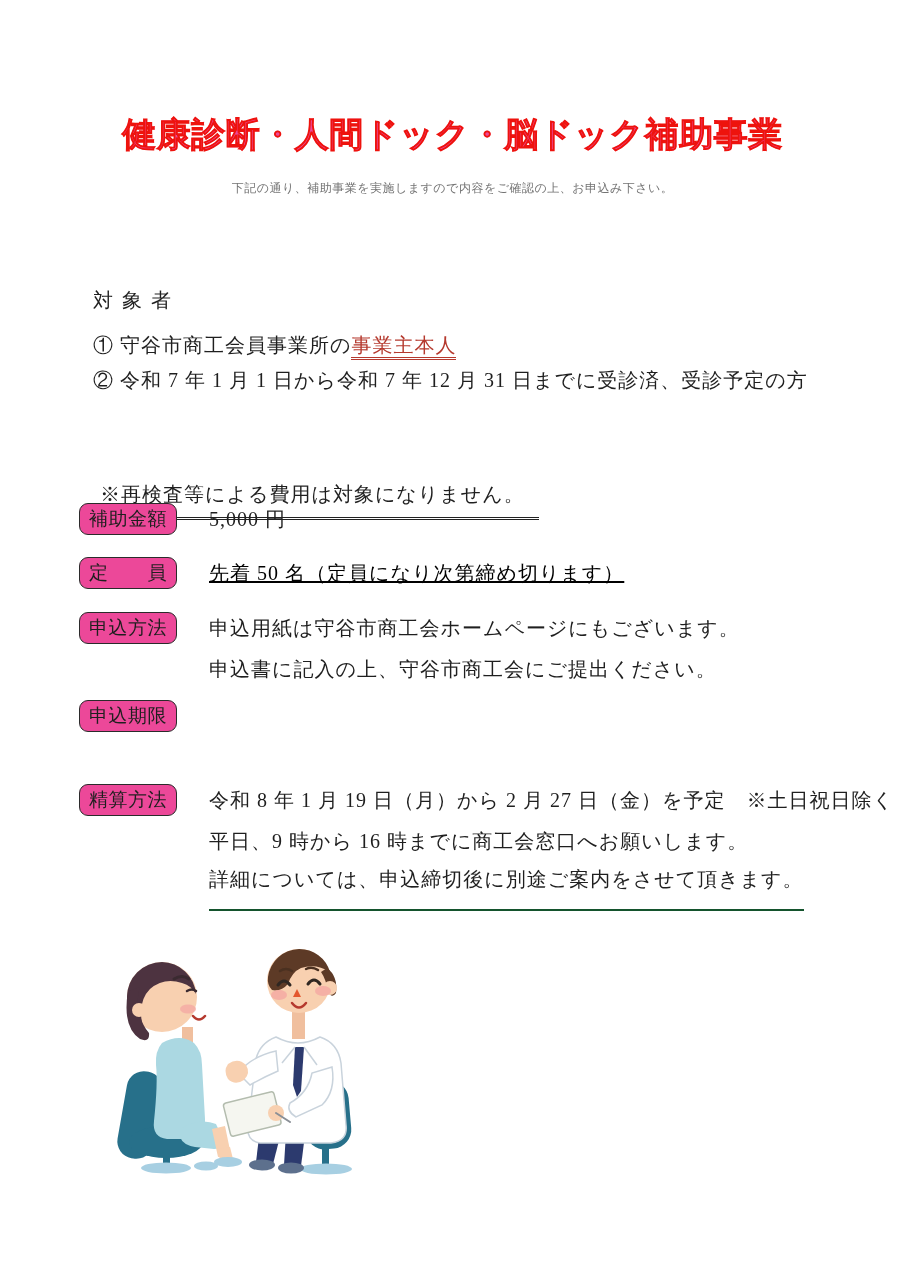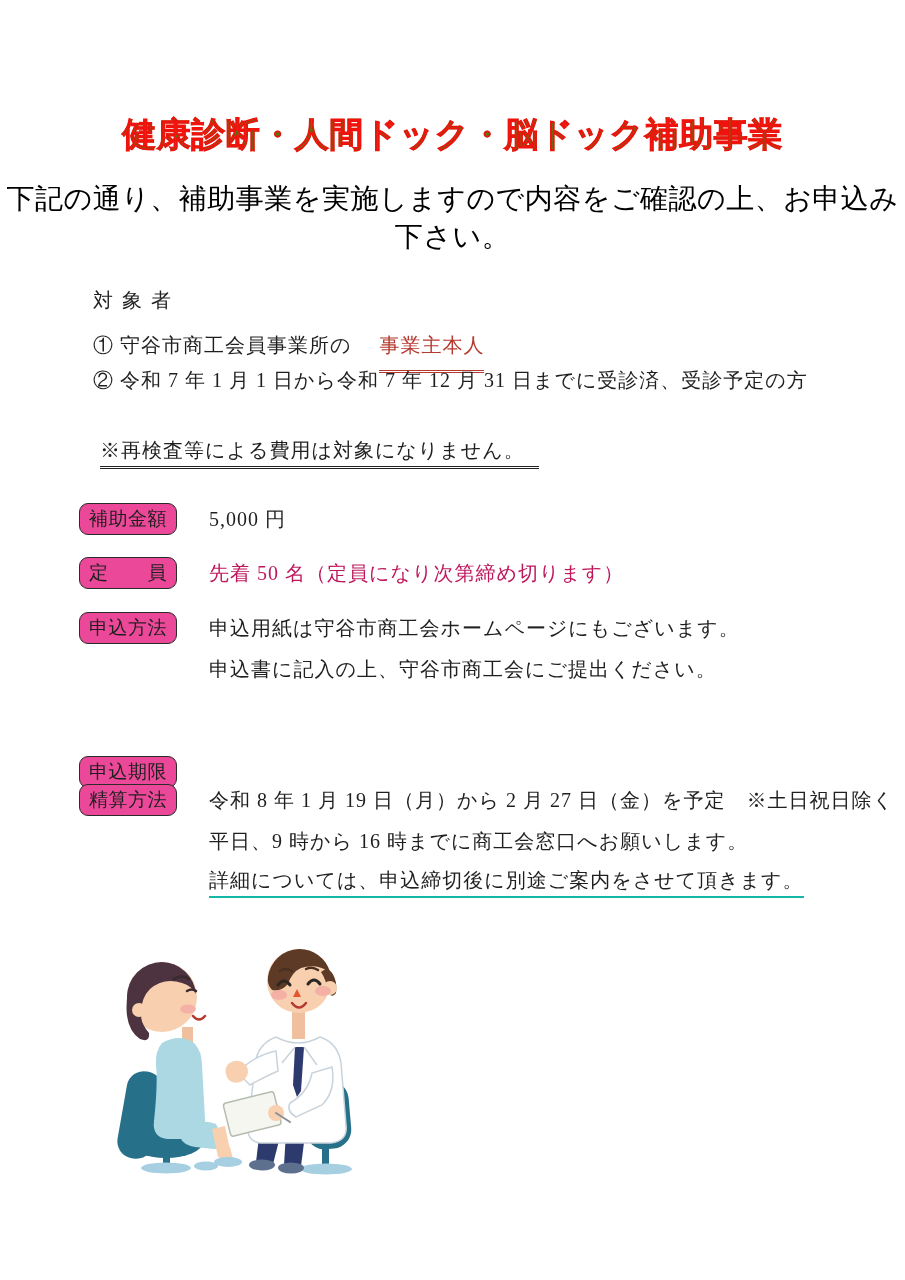--- a/index.html
+++ b/index.html
@@ -17,32 +17,32 @@
   .doc-title {
     position: absolute;
     top: 112px;
     left: 0;
     width: 100%;
     text-align: center;
     font-family: "Liberation Sans", "DejaVu Sans", sans-serif;
     font-weight: 900;
     font-size: 34px;
     letter-spacing: 0.5px;
-    color: #4d7c0f;
+    color: #ec4899;
     -webkit-text-stroke: 0.8px #ee130d;
   }
   .doc-subtitle {
     position: absolute;
     top: 180px;
     left: 0;
     width: 100%;
     text-align: center;
-    font-size: 28px;
+    font-size: 12px;
     letter-spacing: 0.5px;
-    color: #000000;
+    color: #737373;
   }
 
   
   .elig-heading {
     position: absolute;
     top: 287px;
     left: 93px;
     font-size: 20px;
     letter-spacing: 2px;
   }
@@ -54,41 +54,41 @@
     position: absolute;
     top: 437px;
     left: 100px;
     font-size: 20px;
     letter-spacing: 1px;
     white-space: nowrap;
   }
   .highlight-red {
     color: #b5392e;
     border-bottom: 3px double #b5392e;
-    padding-bottom: 14px;
-    margin-left: 28px;
+    padding-bottom: 1px;
   }
   .dbl-underline-black {
     display: inline-block;
     border-bottom: 3px double #222222;
-    padding-bottom: 2px;
+    padding-bottom: 9px;
     padding-right: 14px;
+    margin-top: 44px;
   }
 
   
   .info-row {
     position: absolute;
     left: 79px;
     display: flex;
     align-items: flex-start;
   }
   .row-1 { top: 503px; }
   .row-2 { top: 557px; }
   .row-3 { top: 612px; }
-  .row-4 { top: 756px; }
+  .row-4 { top: 700px; }
   .row-5 { top: 784px; }
 
   .label-box {
     box-sizing: border-box;
     width: 98px;
     height: 32px;
     border: 1.6px solid #2b2b2b;
     border-radius: 9px;
     display: flex;
     align-items: center;
@@ -101,22 +101,22 @@
   .row-content { margin-left: 32px; }
   .row-line {
     min-height: 32px;
     display: flex;
     align-items: center;
     margin-bottom: 9px;
     font-size: 20px;
     letter-spacing: 1px;
     white-space: nowrap;
   }
-  .red { color: #be185d; }
-  .u-red { border-bottom: 2px solid #14b8a6; padding-bottom: 2px; }
+  .red { color: #000000; text-decoration: underline; }
+  .u-red { border-bottom: 2px solid #14532d; padding-bottom: 16px; }
 
   
   .illustration {
     position: absolute;
     left: 100px;
     top: 933px;
     width: 295px;
     height: 248px;
   }
 </style>

